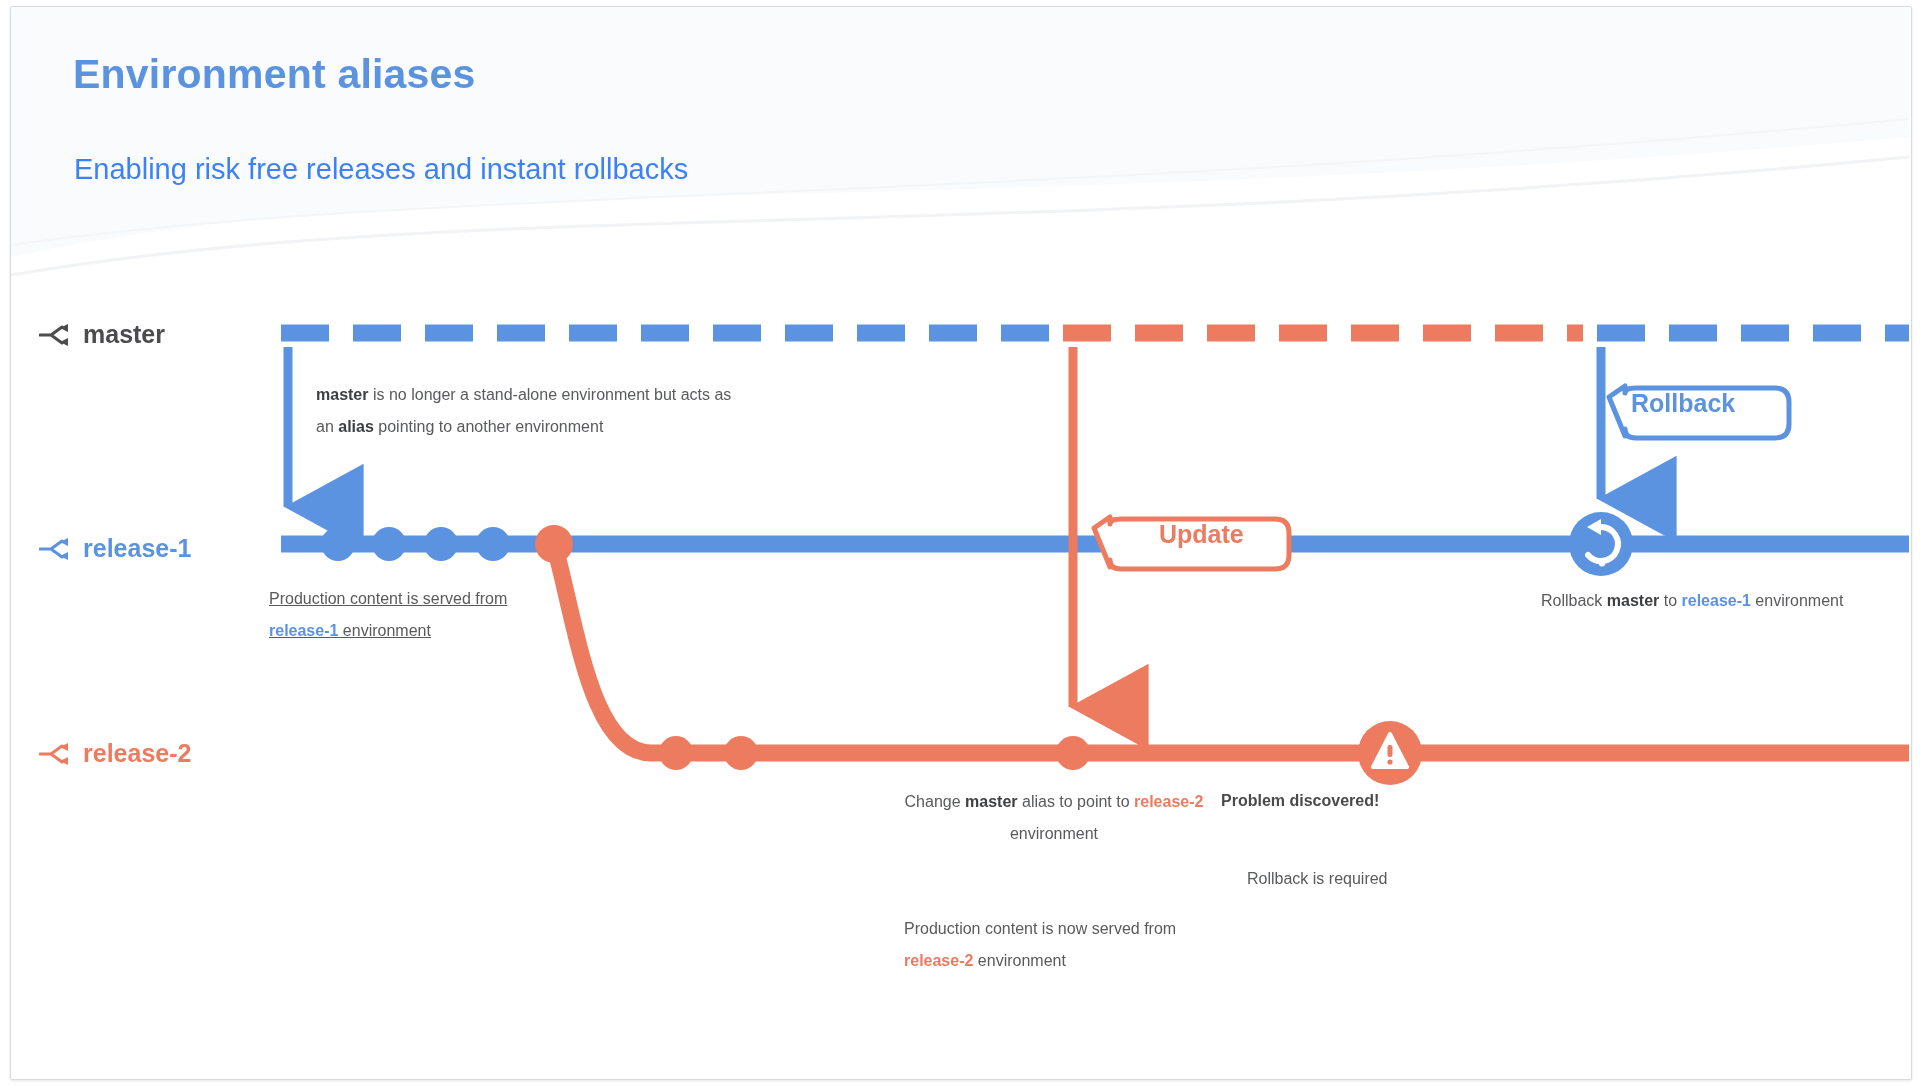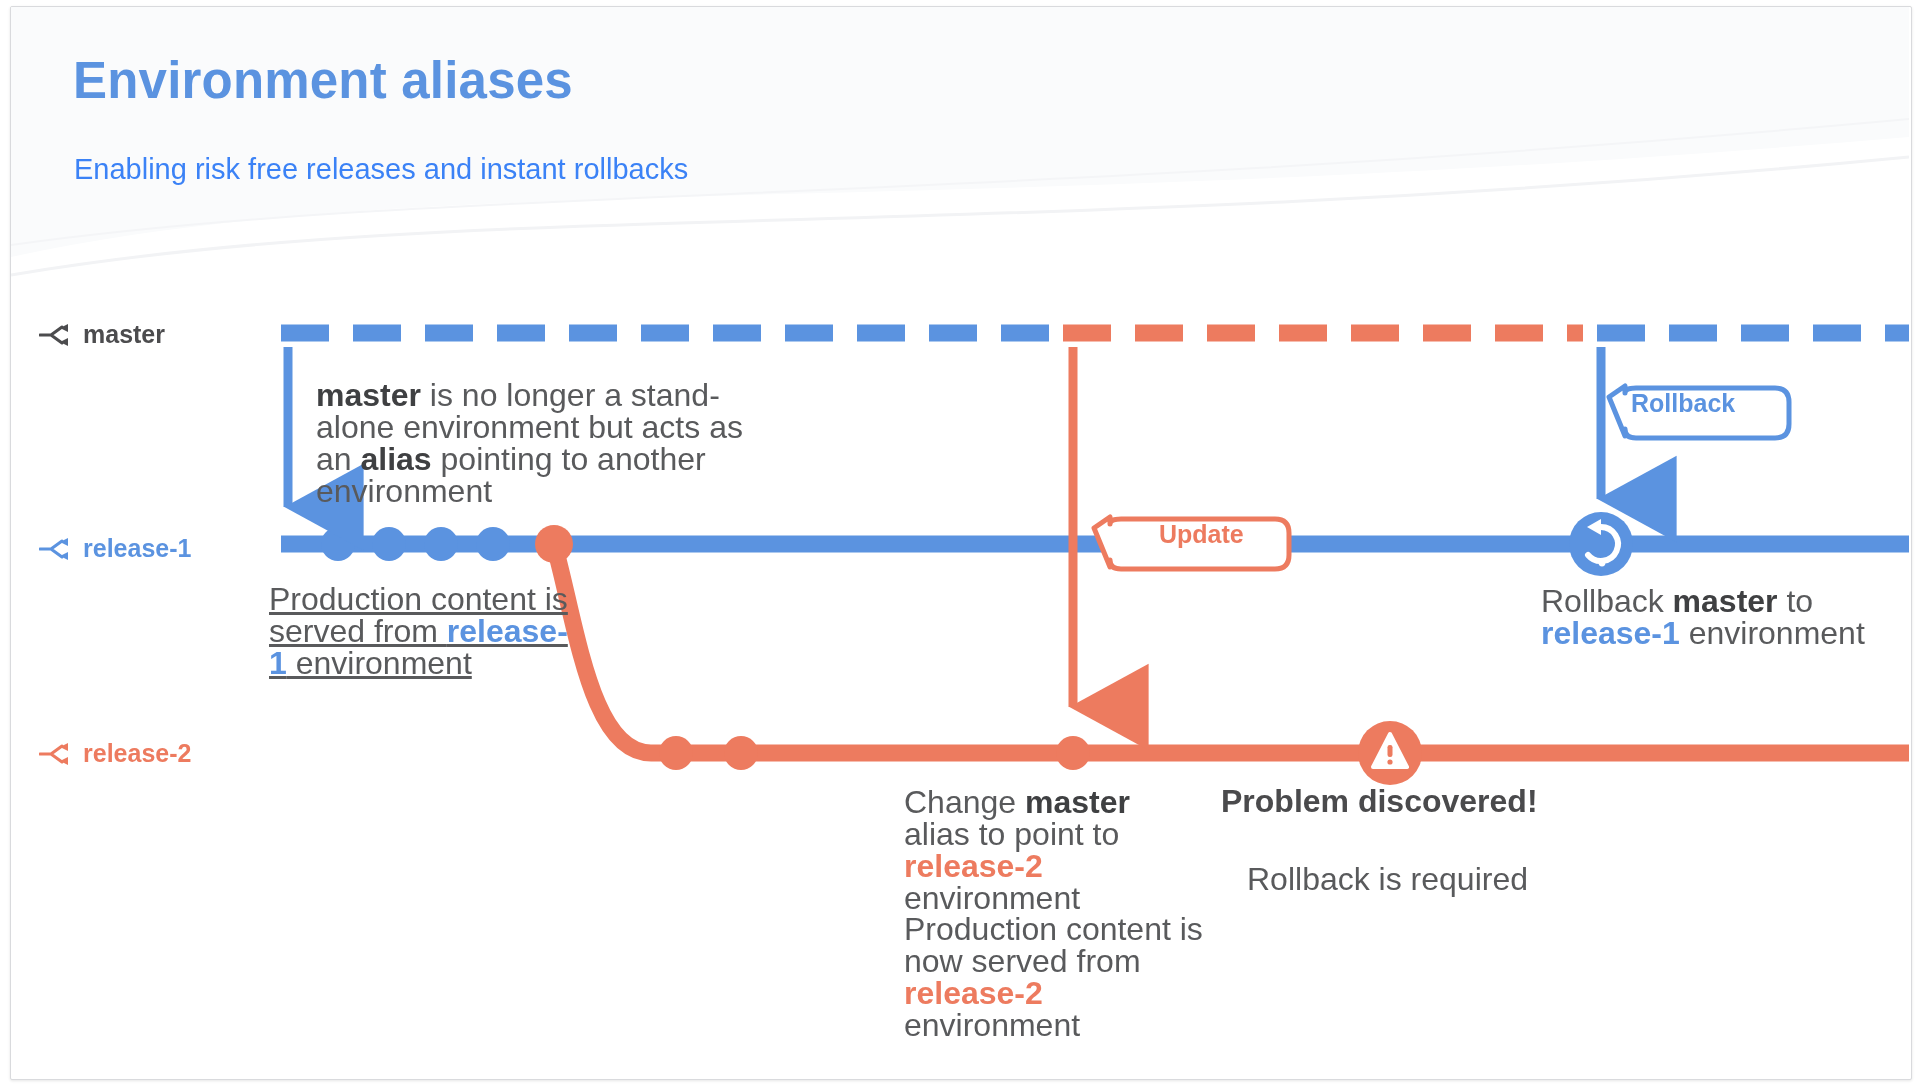--- a/index.html
+++ b/index.html
@@ -1,37 +1,37 @@
 <!DOCTYPE html>
 <html><head>
 <meta charset="utf-8">
 <style>
   html,body{margin:0;padding:0;background:#e9eaec;}
   body{font-family:"Liberation Sans","DejaVu Sans",sans-serif;}
   .stage{position:relative;width:1920px;height:1086px;overflow:hidden;background:#ffffff;}
   .card{position:absolute;left:10px;top:6px;width:1900px;height:1072px;background:#ffffff;
         border:1px solid #d9dadd;border-radius:2px;box-shadow:0 1px 3px rgba(0,0,0,.10);overflow:hidden;}
   .swoosh{position:absolute;left:0;top:0;width:1898px;height:1070px;pointer-events:none;}
-  .title{position:absolute;left:62px;top:44px;font-size:51px;font-weight:bold;color:#5b93e0;letter-spacing:.2px;white-space:nowrap;}
+  .title{position:absolute;left:62px;top:44px;font-size:41px;font-weight:bold;color:#5b93e0;letter-spacing:.2px;white-space:nowrap;}
   .subtitle{position:absolute;left:63px;top:146px;font-size:29px;color:#3b82f6;white-space:nowrap;}
   .diagram{position:absolute;left:0;top:0;width:1898px;height:1070px;}
   .blabel{position:absolute;font-size:25px;font-weight:bold;white-space:nowrap;}
   .blabel .gi{position:absolute;left:-44px;top:2px;width:30px;height:26px;}
   .lbl-master{left:72px;top:313px;color:#4c4c4e;}
   .lbl-r1{left:72px;top:527px;color:#5b93e0;}
   .lbl-r2{left:72px;top:732px;color:#ed7b5f;}
-  .note{position:absolute;font-size:32px;line-height:32px;color:#595a5c;}
+  .note{position:absolute;font-size:16px;line-height:32px;color:#595a5c;}
   .note b{font-weight:bold;color:#3f4042;}
   .note .c-blue{color:#5b93e0;font-weight:bold;}
   .note .c-org{color:#ed7b5f;font-weight:bold;}
   .note .hd{font-weight:bold;color:#4a4a4c;}
   .n-alias{left:305px;top:372px;width:430px;}
   .n-prod1{left:258px;top:576px;width:300px;text-decoration:underline;}
   .n-mig{left:592px;top:779px;width:260px;}
-  .n-change{left:893px;top:779px;width:300px;}
+  .n-change{left:893px;top:779px;width:300px;text-align:center;}
   .n-prod2{left:893px;top:906px;width:300px;}
   .n-prob-h{left:1210px;top:778px;width:330px;}
   .n-prob-b{left:1236px;top:856px;width:330px;}
   .n-rbm{left:1530px;top:578px;width:330px;}
   .badge{position:absolute;font-size:25px;font-weight:bold;white-space:nowrap;}
   .b-update{left:1123px;top:513px;color:#ed7b5f;margin-left:25px;}
   .b-rollback{left:1620px;top:382px;color:#5b93e0;}
 </style>
 </head>
 <body>

